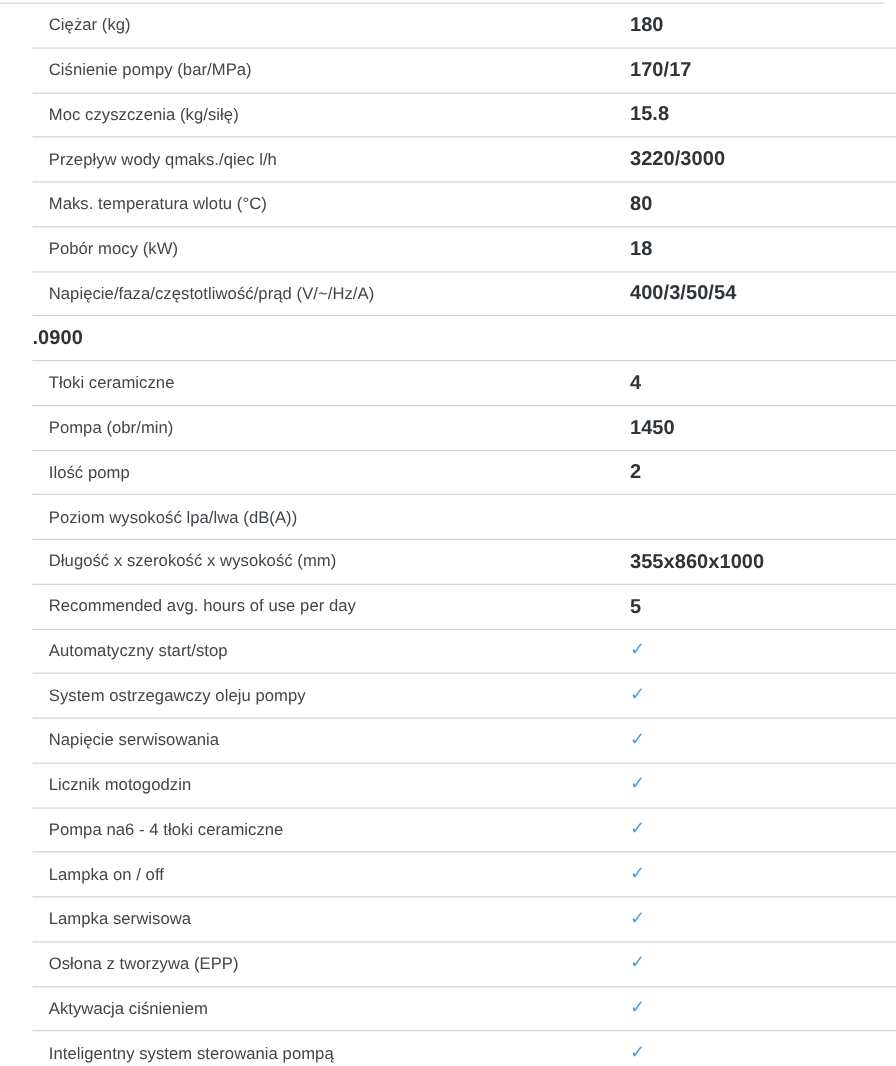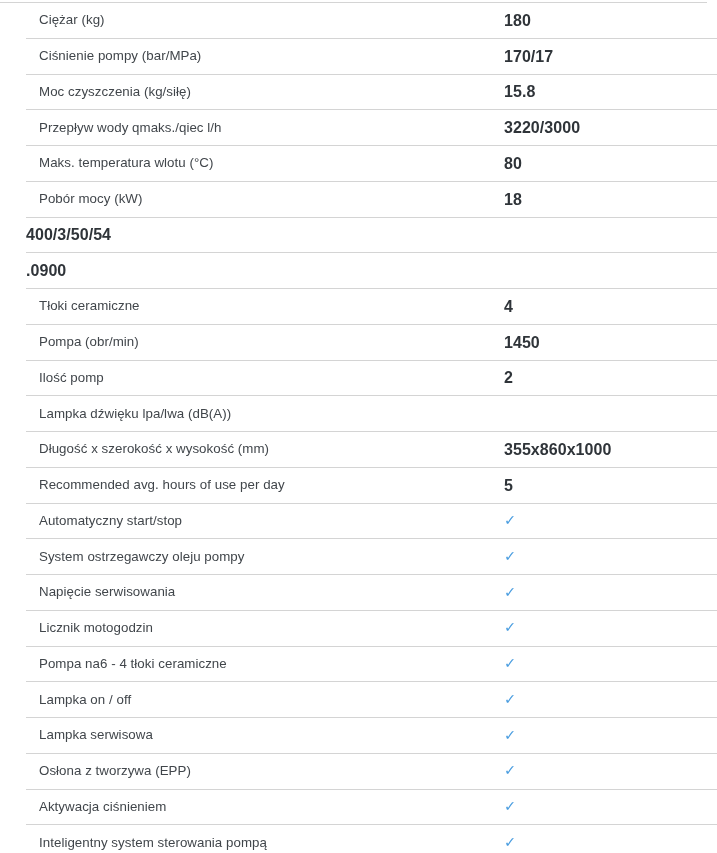--- a/index.html
+++ b/index.html
@@ -94,39 +94,40 @@
       </div>
       <div class="spec-row">
         <div class="spec-label">Maks. temperatura wlotu (°C)</div>
         <div class="spec-value">80</div>
       </div>
       <div class="spec-row">
         <div class="spec-label">Pobór mocy (kW)</div>
         <div class="spec-value">18</div>
       </div>
       <div class="spec-row">
+        <div class="spec-label">Napięcie/faza/częstotliwość/prąd (V/~/Hz/A)</div>
         <div class="spec-value">400/3/50/54</div>
       </div>
       <div class="spec-row">
         <div class="spec-value">.0900</div>
       </div>
       <div class="spec-row">
         <div class="spec-label">Tłoki ceramiczne</div>
         <div class="spec-value">4</div>
       </div>
       <div class="spec-row">
         <div class="spec-label">Pompa (obr/min)</div>
         <div class="spec-value">1450</div>
       </div>
       <div class="spec-row">
         <div class="spec-label">Ilość pomp</div>
         <div class="spec-value">2</div>
       </div>
       <div class="spec-row">
-        <div class="spec-label">Lampka dźwięku lpa/lwa (dB(A))</div>
+        <div class="spec-label">Poziom wysokość lpa/lwa (dB(A))</div>
       </div>
       <div class="spec-row">
         <div class="spec-label">Długość x szerokość x wysokość (mm)</div>
         <div class="spec-value">355x860x1000</div>
       </div>
       <div class="spec-row">
         <div class="spec-label">Recommended avg. hours of use per day</div>
         <div class="spec-value">5</div>
       </div>
       <div class="spec-row">

